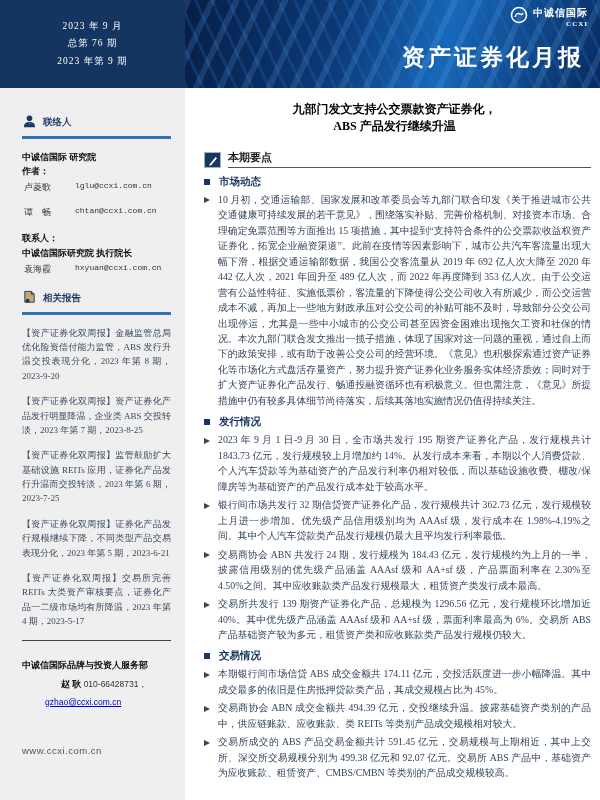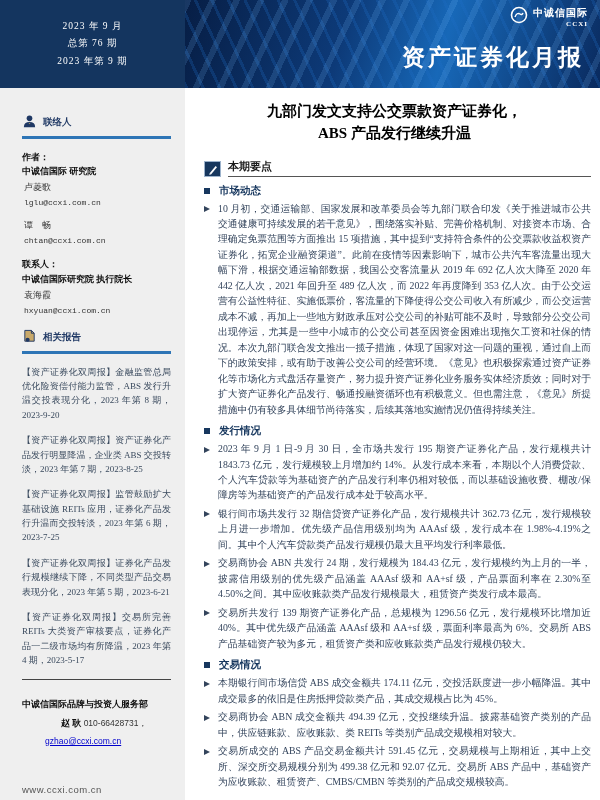--- a/index.html
+++ b/index.html
@@ -35,33 +35,33 @@
   
   .body { display:flex; height:712px; }
   
   .sidebar {
     width:185px; background:#efefef; padding:26px 14px 0 22px;
     font-size:9px; color:#222; flex-shrink:0;
   }
   .side-head { display:flex; align-items:center; gap:6px; color:#1f3864; font-weight:bold; font-size:9.5px; }
   .blue-rule { height:2.5px; background:#2e75b6; margin:5px 0 11px 0; }
   .side-label { font-weight:bold; color:#111; font-size:9px; line-height:1.6; }
-  .contact-row { display:flex; gap:4px; margin:3px 0 12px 2px; color:#333;flex-direction:column; }
+  .contact-row { display:flex; gap:24px; margin:3px 0 12px 2px; color:#333; }
   .contact-row .mail { font-family:"Liberation Mono", monospace; font-size:8px; }
   .reports-block { margin-top:2px; }
   .report-item { color:#3a4a5e; line-height:1.6; margin-bottom:11px; text-align:justify; }
   .dark-rule { border:none; border-top:1.5px solid #444; margin:6px 0 16px 0; }
   .sub-line { font-weight:bold; color:#111; line-height:1.9; }
   .sub-contact { margin-top:4px; color:#333; font-family:"Liberation Sans", sans-serif; font-size:8.5px;padding-left:39px; }
   .sub-contact .person { font-family:"Liberation Serif", serif; font-weight:bold; font-size:9px; color:#111; }
   .email-link { display:inline-block; margin:6px 0 8px 14px; color:#0000cc; text-decoration:underline; font-family:"Liberation Sans", sans-serif; font-size:8.5px;padding-left:9px; }
   .website { margin-top:30px; color:#555; font-family:"Liberation Sans", sans-serif; font-size:9.5px; letter-spacing:0.5px; }
   
   .main { flex:1; padding:13px 9px 0 13px; }
-  .doc-title { text-align:center; font-weight:bold; color:#000; font-size:15px; line-height:1.45; }
+  .doc-title { text-align:center; font-weight:bold; color:#000; font-size:12px; line-height:1.45; }
   .highlights { display:flex; align-items:flex-end; gap:7px; margin:11px 0 6px 6px; }
   .hl-icon {
     width:17px; height:16px; background:#17375e; border:1px solid #9db3cc;
     display:flex; align-items:center; justify-content:center; flex-shrink:0;
   }
   .hl-right { flex:1; border-bottom:1.2px solid #555; padding-bottom:2px; }
   .hl-label { font-weight:bold; color:#1a1a1a; font-size:11px; }
   .sec-head { display:flex; align-items:center; gap:9px; margin:7px 0 3px 6px; }
   .sec-bullet { width:6px; height:6px; background:#17375e; flex-shrink:0; }
   .sec-title { color:#17375e; font-weight:bold; font-size:10.5px;text-align:center; }
@@ -109,22 +109,22 @@
           <svg width="15" height="15" viewBox="0 0 16 16">
             <circle cx="8" cy="4.6" r="3" fill="#1f3864"></circle>
             <path d="M2 14 Q2 8.6 8 8.6 Q14 8.6 14 14 Z" fill="#1f3864"></path>
             <path d="M7 9.5 L8 11 L9 9.5 Z" fill="#b8985a"></path>
           </svg>
         </span>
         <span>联络人</span>
       </div>
       <div class="blue-rule"></div>
 
+      <div class="side-label">中诚信国际 研究院</div>
       <div class="side-label">作者：</div>
-      <div class="side-label">中诚信国际 研究院</div>
       <div class="contact-row">
         <span>卢菱歌</span>
         <span class="mail">lglu@ccxi.com.cn</span>
       </div>
       <div class="contact-row">
         <span>谭　畅</span>
         <span class="mail">chtan@ccxi.com.cn</span>
       </div>
 
       <div class="side-label">联系人：</div>

